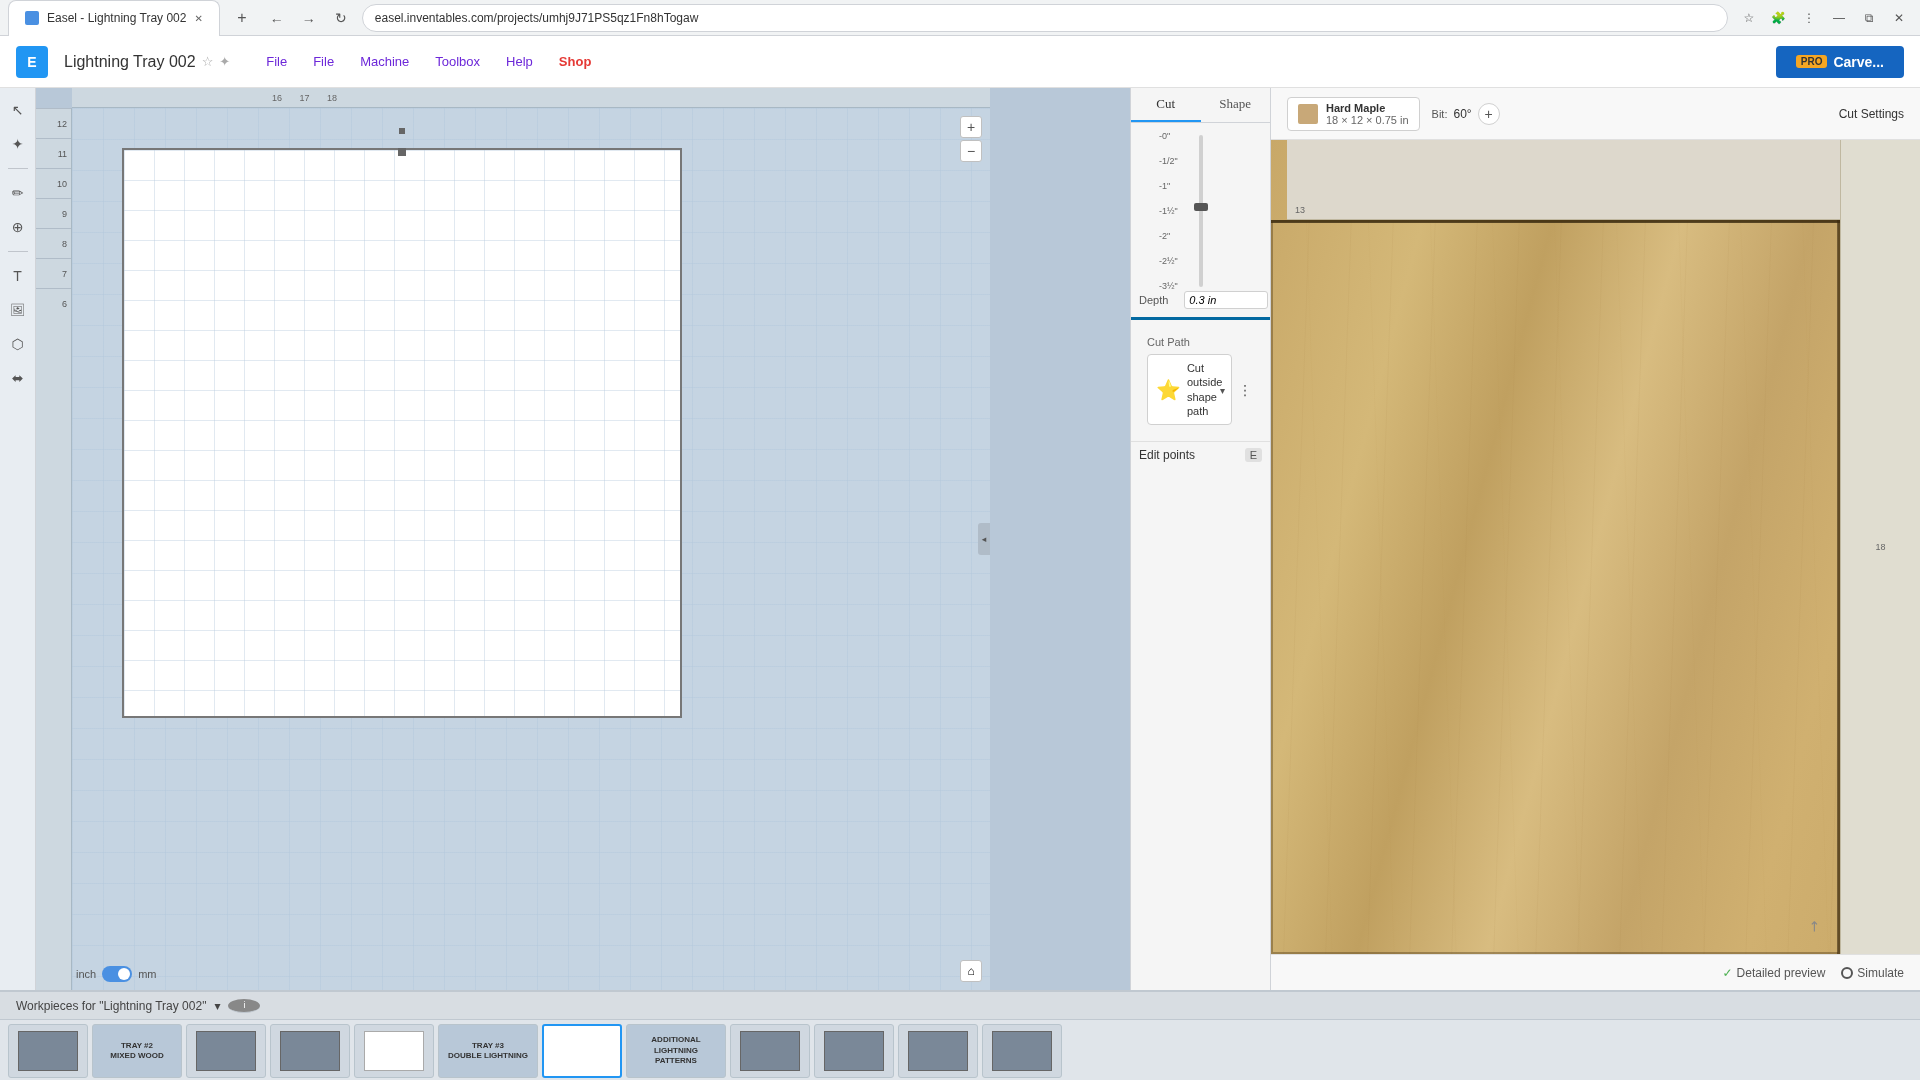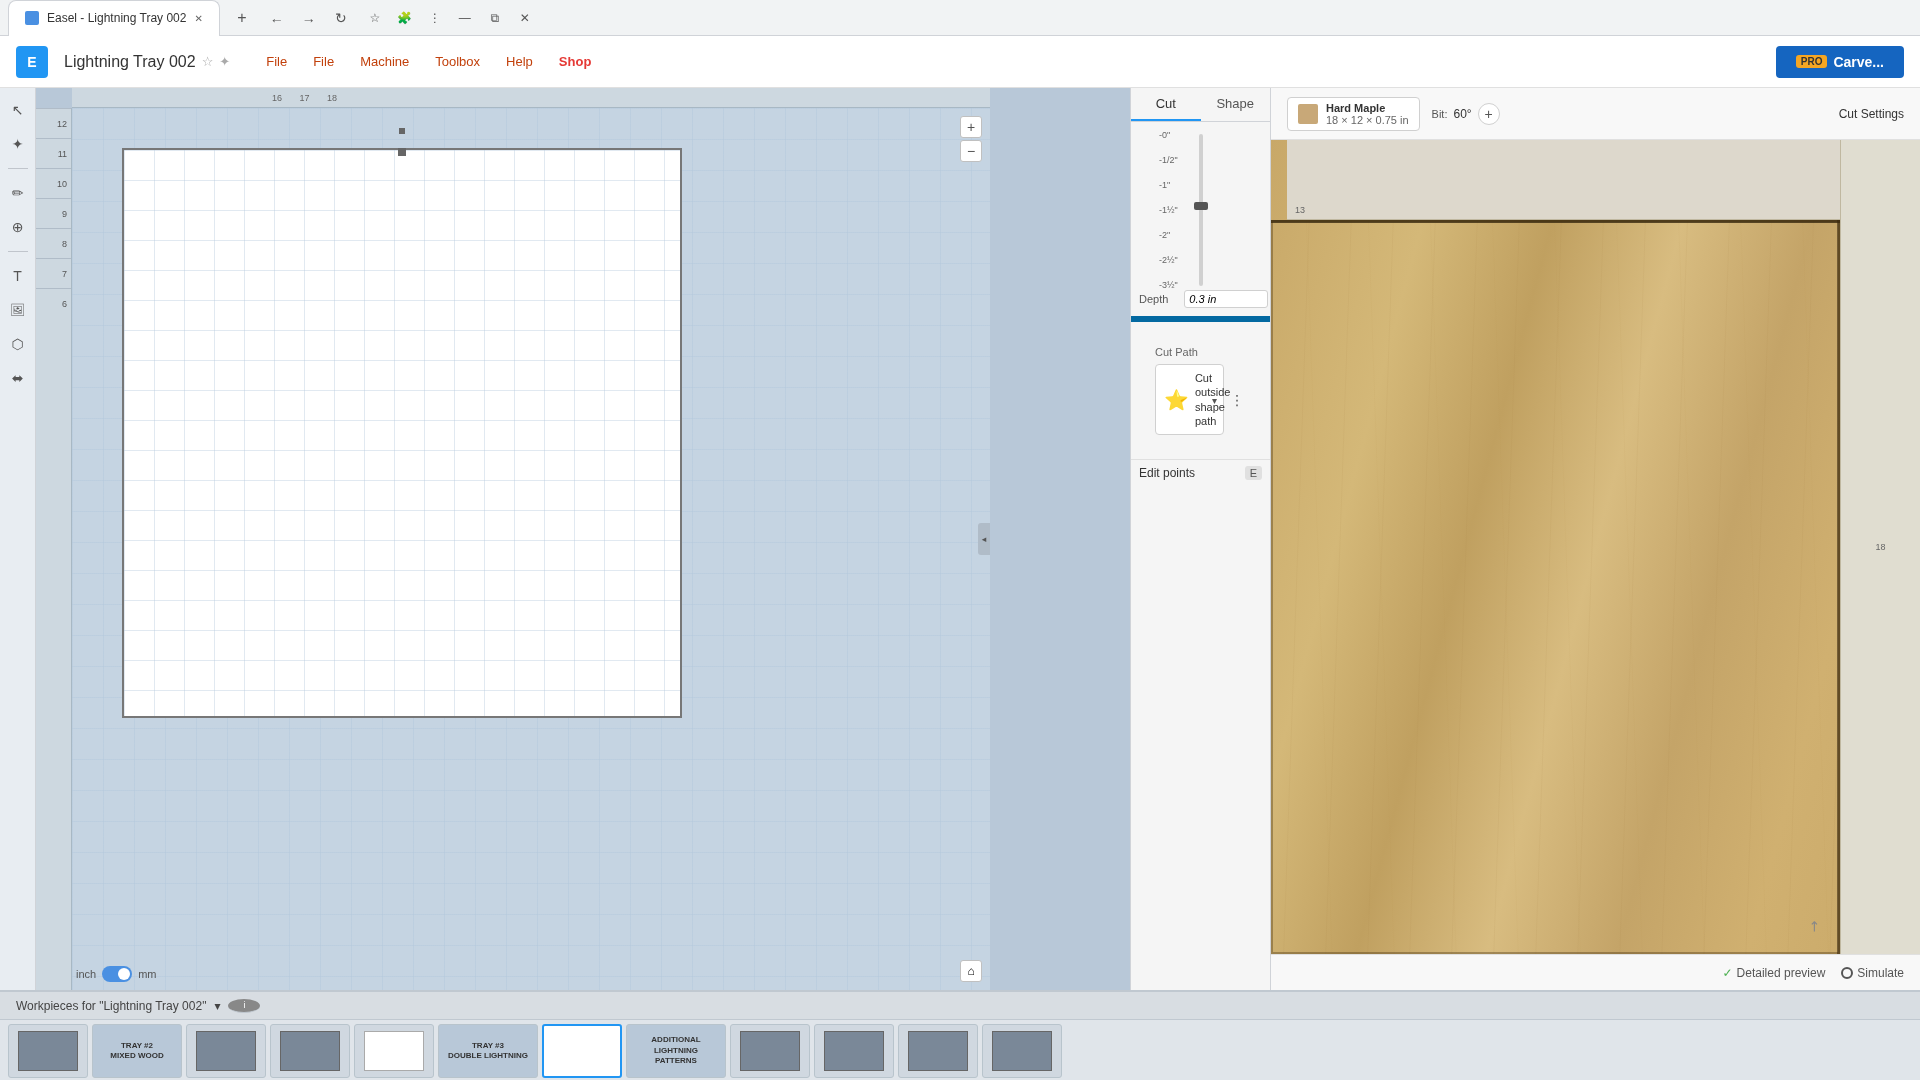--- a/index.html
+++ b/index.html
@@ -17,21 +17,21 @@
     .browser-actions { display: flex; gap: 4px; align-items: center; }
     .browser-action-btn { width: 26px; height: 26px; display: flex; align-items: center; justify-content: center; border-radius: 50%; cursor: pointer; color: #555; font-size: 12px; }
 
     
     .app-bar { background: #fff; height: 52px; display: flex; align-items: center; padding: 0 16px; border-bottom: 1px solid #e0e0e0; gap: 16px; }
     .app-logo { width: 32px; height: 32px; background: #2196F3; border-radius: 4px; display: flex; align-items: center; justify-content: center; color: white; font-weight: bold; font-size: 14px; }
     .app-title { font-size: 16px; font-weight: 500; color: #333; display: flex; align-items: center; gap: 6px; }
     .app-title .star { color: #aaa; font-size: 13px; cursor: pointer; }
     .app-title .share { color: #aaa; font-size: 13px; cursor: pointer; }
     .app-menu { display: flex; gap: 2px; margin-left: 8px; }
-    .menu-item { padding: 6px 12px; border-radius: 4px; cursor: pointer; color: #c2410c; font-size: 13px; }
+    .menu-item { padding: 6px 12px; border-radius: 4px; cursor: pointer; color: #6d28d9; font-size: 13px; }
     .carve-btn { margin-left: auto; background: #1565c0; color: white; border: none; border-radius: 4px; padding: 8px 20px; font-size: 14px; font-weight: 600; cursor: pointer; display: flex; align-items: center; gap: 6px; }
     .pro-badge { background: #f5a623; color: #333; font-size: 10px; font-weight: 700; padding: 1px 5px; border-radius: 3px; }
 
     
     .main { display: flex; height: calc(1080px - 36px - 52px - 90px); }
 
     
     .left-sidebar { width: 36px; background: #e8edf2; border-right: 1px solid #d0d3d8; display: flex; flex-direction: column; align-items: center; padding: 8px 0; gap: 6px; }
     .sidebar-tool { width: 28px; height: 28px; display: flex; align-items: center; justify-content: center; border-radius: 4px; cursor: pointer; color: #555; font-size: 14px; }
     .sidebar-separator { width: 20px; height: 1px; background: #c0c5cc; margin: 4px 0; }
@@ -47,36 +47,36 @@
     .grid-overlay { position: absolute; inset: 0; background-image: 
       linear-gradient(rgba(180,200,220,0.4) 1px, transparent 1px),
       linear-gradient(90deg, rgba(180,200,220,0.4) 1px, transparent 1px);
       background-size: 30px 30px; }
 
     
     .selection-handle { position: absolute; top: -2px; left: 50%; width: 8px; height: 8px; background: #666; transform: translateX(-50%); }
 
     
     .right-panel { width: 140px; background: #f5f5f5; border-left: 1px solid #d0d3d8; display: flex; flex-direction: column; }
-    .panel-tabs { display: flex; border-bottom: 1px solid #d0d3d8; }
+    .panel-tabs { display: flex; border-bottom: 1px solid #d0d3d8; font-family: Liberation Serif, serif; }
     .panel-tab { flex: 1; text-align: center; padding: 8px 4px; font-size: 13px; cursor: pointer; color: #555; border-bottom: 2px solid transparent; }
     .panel-tab.active { color: #333; font-weight: 500; border-bottom-color: #2196F3; }
 
     
     .depth-section { padding: 8px; }
     .depth-slider-track { width: 4px; background: #d0d0d0; border-radius: 2px; height: 100%; position: relative; }
     .depth-slider-thumb { width: 14px; height: 8px; background: #555; border-radius: 2px; position: absolute; left: -5px; top: 45%; cursor: pointer; }
     .depth-labels { position: absolute; left: 20px; top: 0; height: 100%; display: flex; flex-direction: column; justify-content: space-between; font-size: 9px; color: #666; }
     .depth-label { }
     .depth-input-row { display: flex; align-items: center; gap: 16px; font-size: 11px; color: #555; }
     .depth-label-text { }
     .depth-input { width: 60px; border: 1px solid #d0d0d0; border-radius: 3px; padding: 2px 4px; font-size: 11px; background: white; }
 
     
-    .cut-path-section { padding: 24px; border-top: 6px solid #0369a1; }
+    .cut-path-section { padding: 16px; border-top: 3px solid #0369a1; }
     .cut-path-label { font-size: 11px; color: #666; margin-bottom: 6px; }
     .cut-path-option { display: flex; align-items: center; gap: 6px; background: white; border: 1px solid #d0d0d0; border-radius: 4px; padding: 6px 8px; position: relative; }
     .cut-path-icon { font-size: 18px; }
     .cut-path-text { font-size: 11px; color: #333; line-height: 1.3; }
     .cut-path-dropdown { position: absolute; right: 6px; top: 50%; transform: translateY(-50%); font-size: 10px; color: #555; cursor: pointer; }
 
     
     .edit-points-row { display: flex; align-items: center; justify-content: space-between; padding: 6px 8px; border-top: 1px solid #e0e0e0; }
     .edit-points-label { font-size: 12px; color: #333; }
     .edit-points-key { background: #e0e0e0; border-radius: 3px; padding: 1px 5px; font-size: 11px; color: #555; }
@@ -131,20 +131,23 @@
     <div class="favicon"></div>
     <span>Easel - Lightning Tray 002</span>
     <span class="tab-close">✕</span>
   </div>
   <div class="tab-new">+</div>
   <div class="browser-controls">
     <div class="browser-btn">←</div>
     <div class="browser-btn">→</div>
     <div class="browser-btn">↻</div>
   </div>
+  <div class="address-bar">
+    <span>easel.inventables.com/projects/umhj9J71PS5qz1Fn8hTogaw</span>
+  </div>
   <div class="browser-actions">
     <div class="browser-action-btn">☆</div>
     <div class="browser-action-btn">🧩</div>
     <div class="browser-action-btn">⋮</div>
     <div class="browser-action-btn">—</div>
     <div class="browser-action-btn">⧉</div>
     <div class="browser-action-btn">✕</div>
   </div>
 </div>
 

